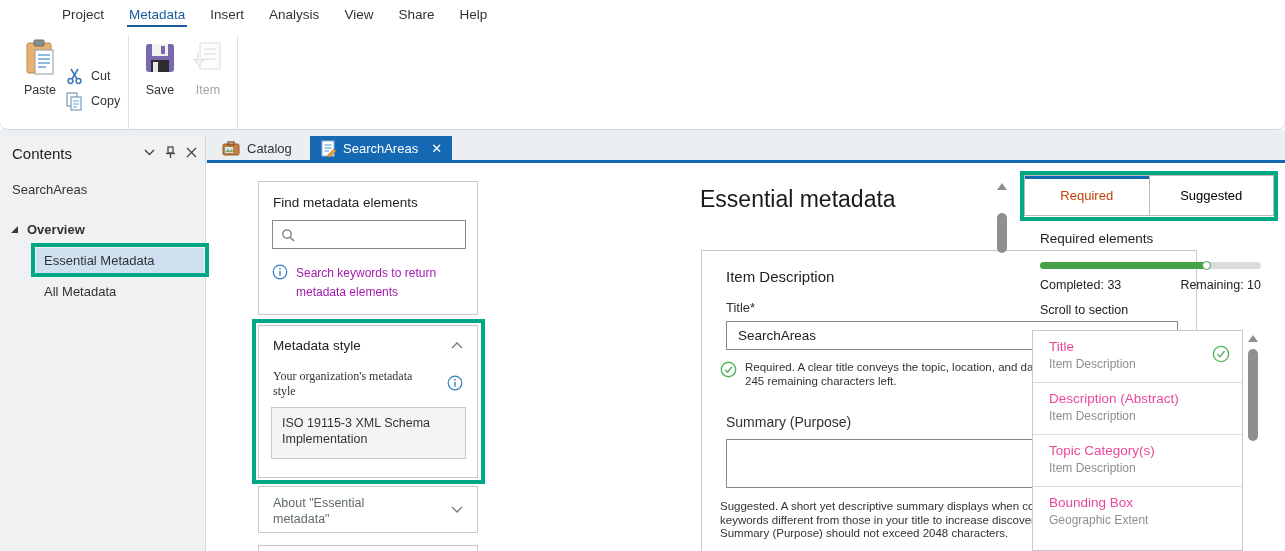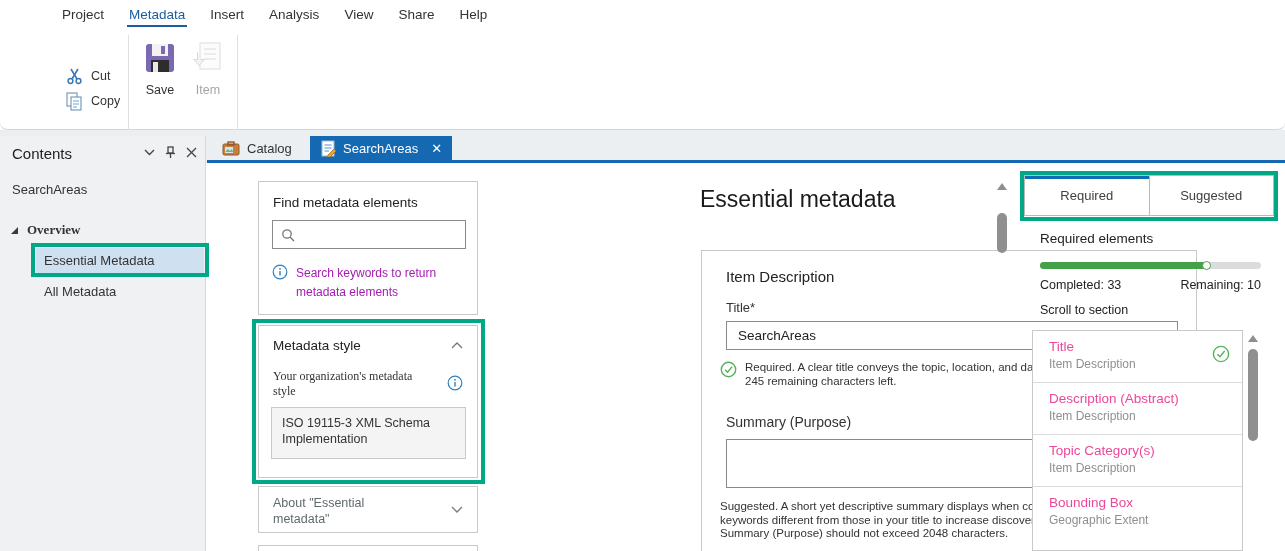--- a/index.html
+++ b/index.html
@@ -64,23 +64,23 @@
   .help-txt { font-size:11.5px; color:#333; line-height:13.5px; }
   .summary-ta { position:absolute; left:24px; width:452px; height:49px; border:1px solid #8a8a8a; font-family:inherit; font-size:13px; resize:both; outline:none; }
 
   
   .vscroll { position:absolute; left:789px; top:15px; width:12px; height:373px; }
   .vscroll .thumb { position:absolute; left:1px; top:35px; width:10px; height:40px; background:#8f8f8f; border-radius:5px; }
 
   
   .rtabs { position:absolute; left:817px; top:12px; width:250px; height:41px; border:1px solid #b9b9b9; display:flex; background:#fff; }
   .rtab { flex:1; display:flex; align-items:center; justify-content:center; font-size:13px; position:relative; cursor:pointer; }
-  .rtab.active { color:#404040; border-right:1px solid #b9b9b9; }
+  .rtab.active { color:#c2410c; border-right:1px solid #b9b9b9; }
   .rtab.active::before { content:""; position:absolute; left:0; right:0; top:0; height:3px; background:#0f6db5; }
-  .rtab.idle { color:#404040; }
+  .rtab.idle { color:#000000; }
   .rp-h { position:absolute; left:833px; top:68px; font-size:13.5px; color:#222; }
   .progress { position:absolute; left:833px; top:99px; width:221px; height:7px; background:#dcdcdc; border-radius:4px; }
   .progress .fill { position:relative; height:7px; background:#44a147; border-radius:4px; }
   .progress .dot { position:absolute; right:-1px; top:-1px; width:9px; height:9px; background:#fff; border:1.5px solid #44a147; border-radius:50%; }
   .prog-lbls { position:absolute; left:833px; top:115px; width:221px; display:flex; justify-content:space-between; font-size:12.5px; color:#222; }
   .scroll-lbl { position:absolute; left:833px; top:140px; font-size:12.5px; color:#222; }
   .seclist { position:absolute; left:825px; top:167px; width:211px; height:221px; background:#fff; border:1px solid #c9c9c9; }
   .sec-row { position:relative; height:52px; border-bottom:1px solid #dcdcdc; padding:8px 0 0 16px; cursor:pointer; }
   .sec-row .t { font-size:13.5px; color:#ec4899; }
   .sec-row .s { font-size:12px; color:#8f8f8f; margin-top:3px; }
@@ -103,20 +103,38 @@
     <div class="menu-item active">Metadata</div>
     <div class="menu-item">Insert</div>
     <div class="menu-item">Analysis</div>
     <div class="menu-item">View</div>
     <div class="menu-item">Share</div>
     <div class="menu-item">Help</div>
   </div>
 
   <div class="ribbon">
 
+    <div class="rib-big" style="left:14px;">
+      <div class="ic">
+          <span class="ico">
+        <svg width="36" height="40" viewBox="0 0 36 40">
+          <rect x="5" y="5" width="24" height="30" rx="2" fill="#e8b272" stroke="#b5854e"></rect>
+          <rect x="12" y="2" width="10" height="6" rx="1" fill="#8c8c8c" stroke="#6e6e6e"></rect>
+          <rect x="13" y="12" width="18" height="24" fill="#fff" stroke="#9a9a9a"></rect>
+          <g stroke="#6aa3d8" stroke-width="1.5">
+            <line x1="16" y1="17" x2="28" y2="17"></line>
+                <line x1="16" y1="21" x2="28" y2="21"></line>
+            <line x1="16" y1="25" x2="28" y2="25"></line>
+                <line x1="16" y1="29" x2="24" y2="29"></line>
+          </g>
+        </svg>
+          </span>
+        </div>
+      <div class="lbl">Paste</div>
+    </div>
 
     <div class="rib-small" style="left:66px; top:36px;">
       <span class="ico">
         <svg width="18" height="18" viewBox="0 0 18 18">
           <line x1="5" y1="2" x2="11" y2="12" stroke="#3c78b4" stroke-width="1.6"></line>
           <line x1="12" y1="2" x2="6" y2="12" stroke="#3c78b4" stroke-width="1.6"></line>
           <circle cx="4.5" cy="14" r="2.4" fill="none" stroke="#3c78b4" stroke-width="1.5"></circle>
           <circle cx="12.5" cy="14" r="2.4" fill="none" stroke="#3c78b4" stroke-width="1.5"></circle>
         </svg>
         </span>
@@ -227,21 +245,21 @@
           </svg>
         </span>
     </div>
     <div class="c-item" style="position:absolute; left:12px; top:46px;">SearchAreas</div>
     <div style="position:absolute; left:10px; top:86px; display:flex; align-items:center; gap:8px;">
       <span class="ico">
         <svg width="9" height="9" viewBox="0 0 9 9">
             <path d="M8 1 V8 H1 Z" fill="#3a3a3a"></path>
           </svg>
         </span>
-      <span class="c-item" style="font-weight:bold;font-family:Liberation Serif, serif;">Overview</span>
+      <span class="c-item" style="font-weight:bold;">Overview</span>
     </div>
     <div class="sel-row">
       <span class="c-item">Essential Metadata</span>
     </div>
     <div style="position:absolute; left:44px; top:146px;">
       <span class="c-item">All Metadata</span>
     </div>
   </div>
 
   <div class="docarea">

